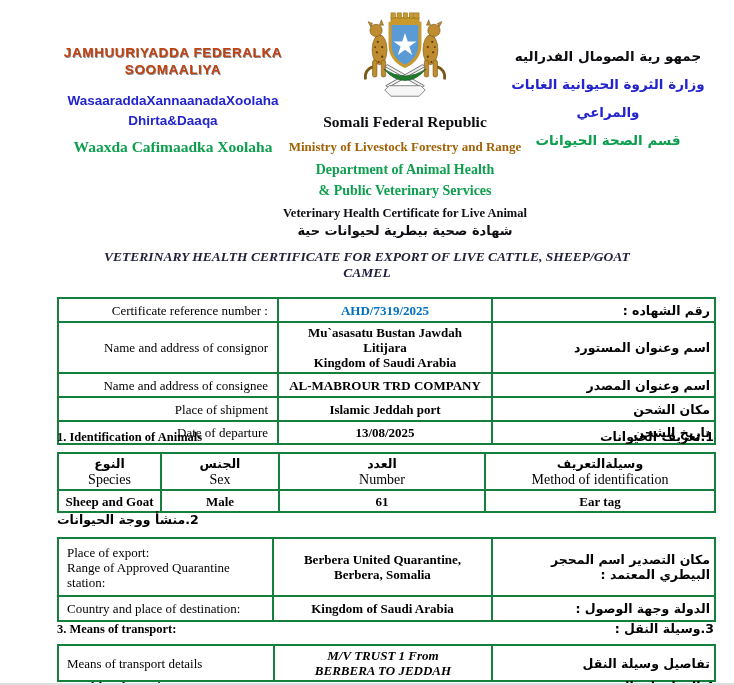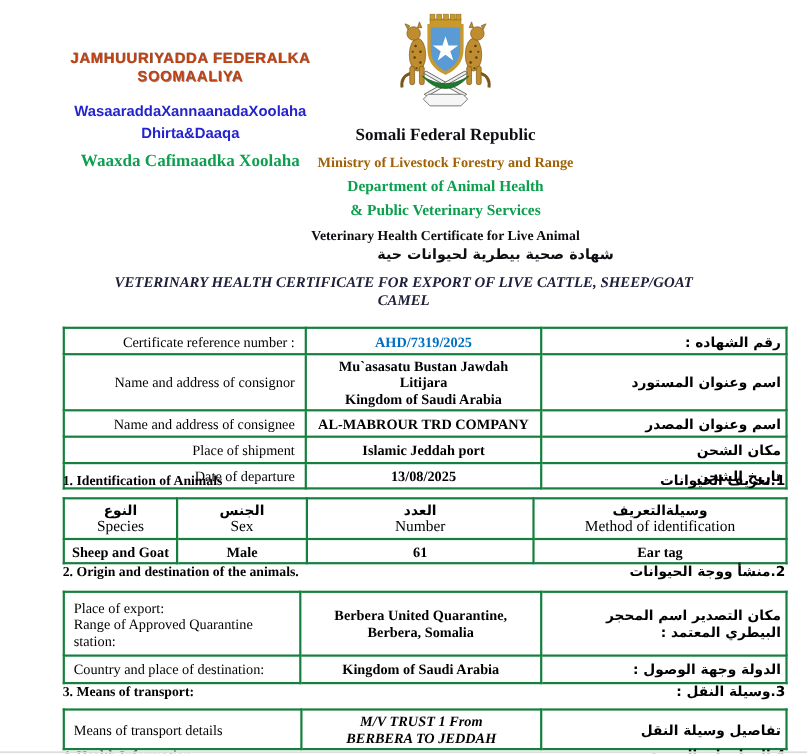--- a/index.html
+++ b/index.html
@@ -24,21 +24,21 @@
     font-size:15.5px; color:#0d9f4e;
   }
   .hdr-center { position:absolute; left:252px; top:12px; width:306px; text-align:center; }
   .emblem { display:inline-block; }
   .c-country { margin-top:11px; font-weight:bold; font-size:15.5px; color:#0d0d12; }
   .c-ministry { margin-top:8px; font-weight:bold; font-size:13px; color:#a16207; }
   .c-dept { margin-top:7px; font-weight:bold; font-size:14px; color:#0d9f4e; }
   .c-dept2 { margin-top:5px; font-weight:bold; font-size:14px; color:#0d9f4e; }
   .c-cert { margin-top:7px; font-weight:bold; font-size:12.5px; color:#0d0d12; }
   .c-cert-ar { margin-top:2px; font-weight:bold; font-size:13px; direction:rtl;
-               font-family:"DejaVu Sans", sans-serif; color:#0d0d12;text-align:right; }
+               font-family:"DejaVu Sans", sans-serif; color:#0d0d12; }
   .hdr-right { position:absolute; left:492px; top:46px; width:232px; text-align:center;
                direction:rtl; font-family:"DejaVu Sans", sans-serif; font-weight:bold; }
   .hdr-right .rline { font-size:13.5px; line-height:20px; margin-bottom:8px; }
   .r-black { color:#0d0d12; } .r-blue { color:#2324cd; } .r-green { color:#0d9f4e; }
   
   .doc-title { position:absolute; left:0; top:249px; width:734px; text-align:center;
                font-weight:bold; font-style:italic; font-size:13.5px; line-height:16px;
                color:#20203a; }
   
   table { border-collapse:collapse; table-layout:fixed; position:absolute; }
@@ -124,20 +124,26 @@
       </svg>
     </span>
     <div class="c-country">Somali Federal Republic</div>
     <div class="c-ministry">Ministry of Livestock Forestry and Range</div>
     <div class="c-dept">Department of Animal Health</div>
     <div class="c-dept2">&amp; Public Veterinary Services</div>
     <div class="c-cert">Veterinary Health Certificate for Live Animal</div>
     <div class="c-cert-ar">شهادة صحية بيطرية لحيوانات حية</div>
   </div>
 
+  <div class="hdr-right">
+    <div class="rline r-black">جمهو رية الصومال الفدراليه</div>
+    <div class="rline r-blue">وزارة الثروة الحيوانية الغابات</div>
+    <div class="rline r-blue">والمراعي</div>
+    <div class="rline r-green">قسم الصحة الحيوانات</div>
+  </div>
 
   <div class="doc-title">
     <div>VETERINARY HEALTH CERTIFICATE FOR EXPORT OF LIVE CATTLE, SHEEP/GOAT</div>
     <div>CAMEL</div>
   </div>
 
   <table id="t1">
     <colgroup>
         <col style="width:220px">
         <col style="width:214px">
@@ -209,21 +215,20 @@
     <tr style="height:22px">
       <td class="c-val">Sheep and Goat</td>
       <td class="c-val">Male</td>
       <td class="c-val">61</td>
       <td class="c-val">Ear tag</td>
     </tr>
   </tbody>
     </table>
 
   <div class="section" id="sec2">
-    <span class="s-en">2. Origin and destination of the animals.</span>
     <span class="s-ar">2.منشأ ووجة الحيوانات</span>
   </div>
 
   <table id="t3">
     <colgroup>
         <col style="width:215px">
         <col style="width:219px">
         <col style="width:223px">
       </colgroup>
     <tbody>

